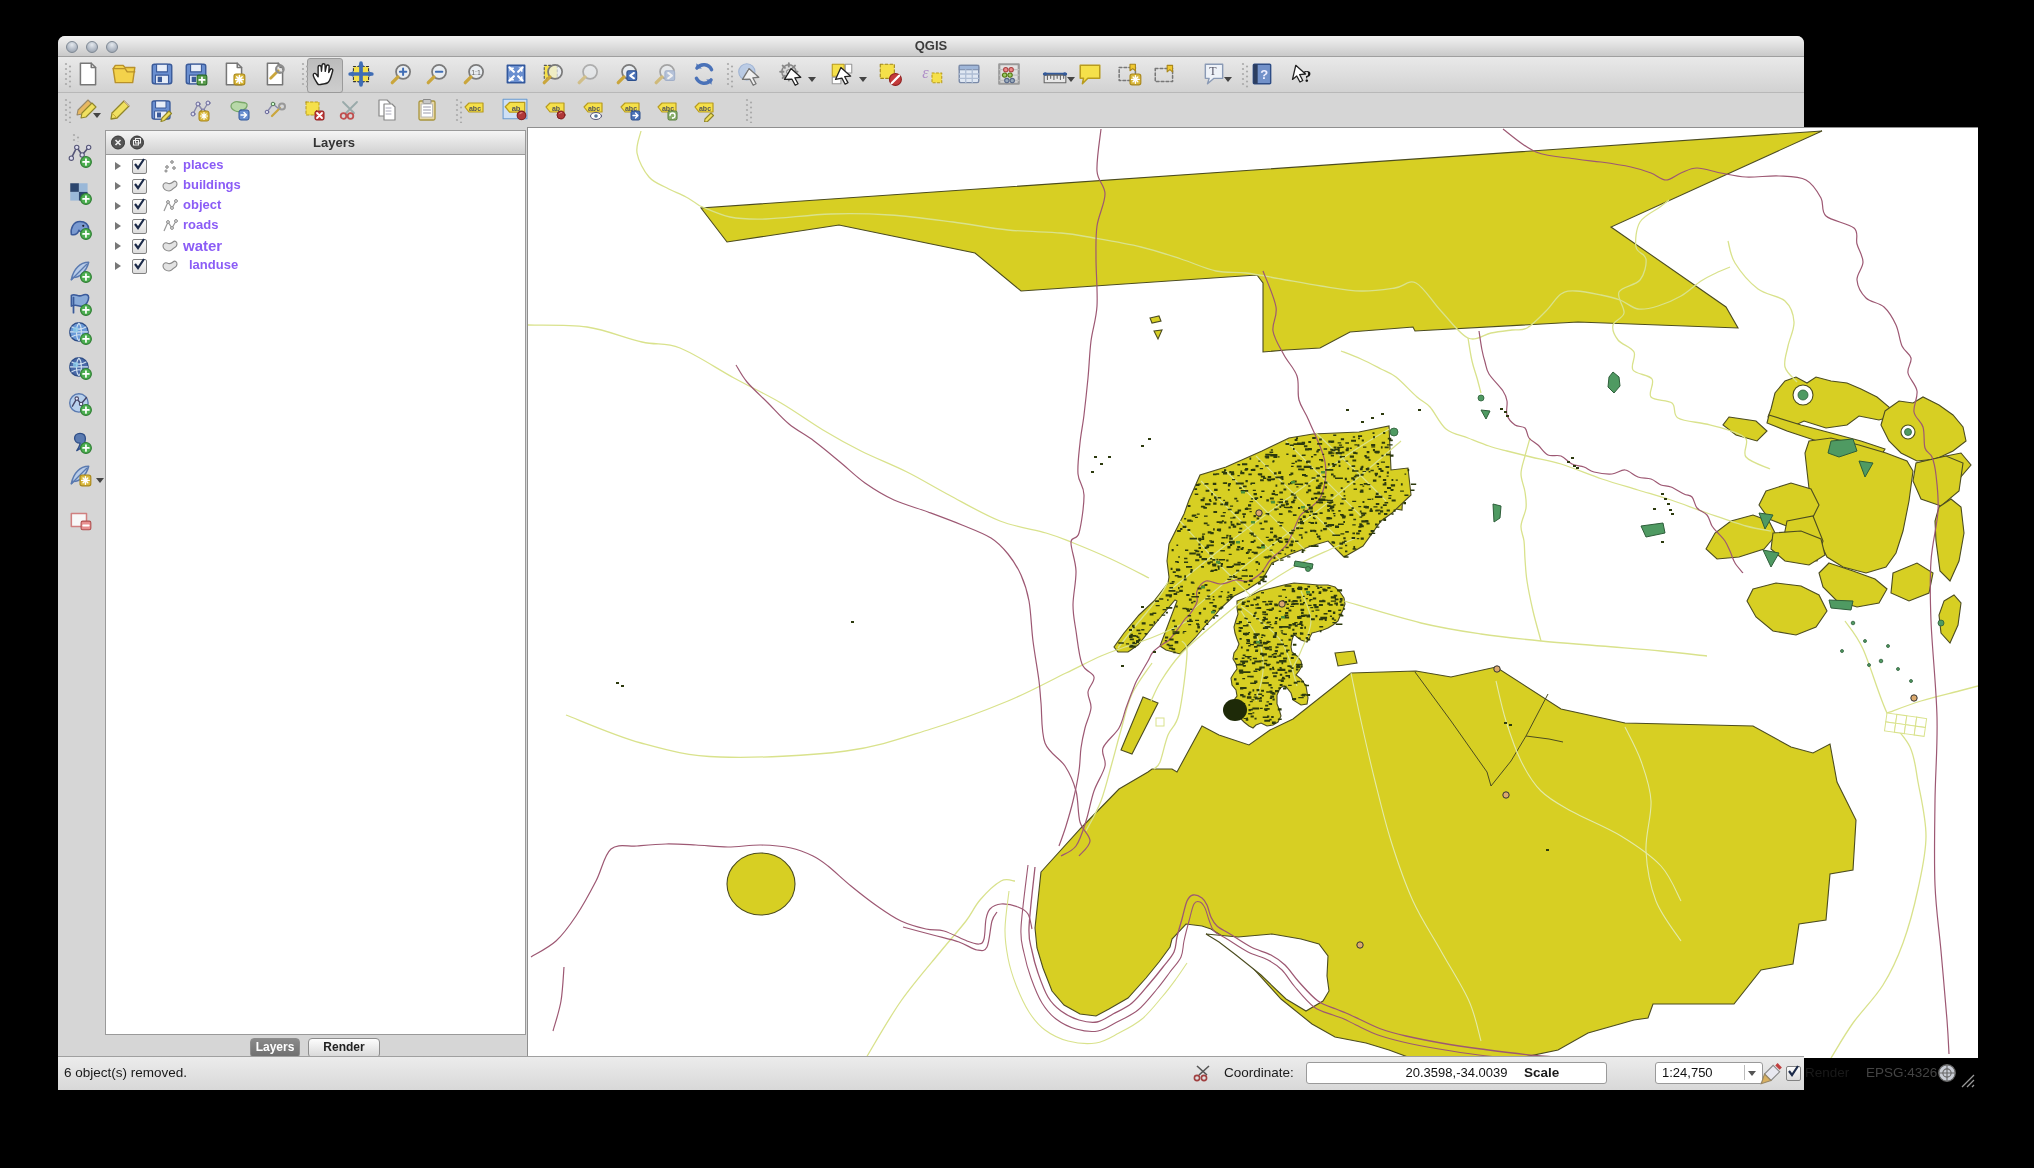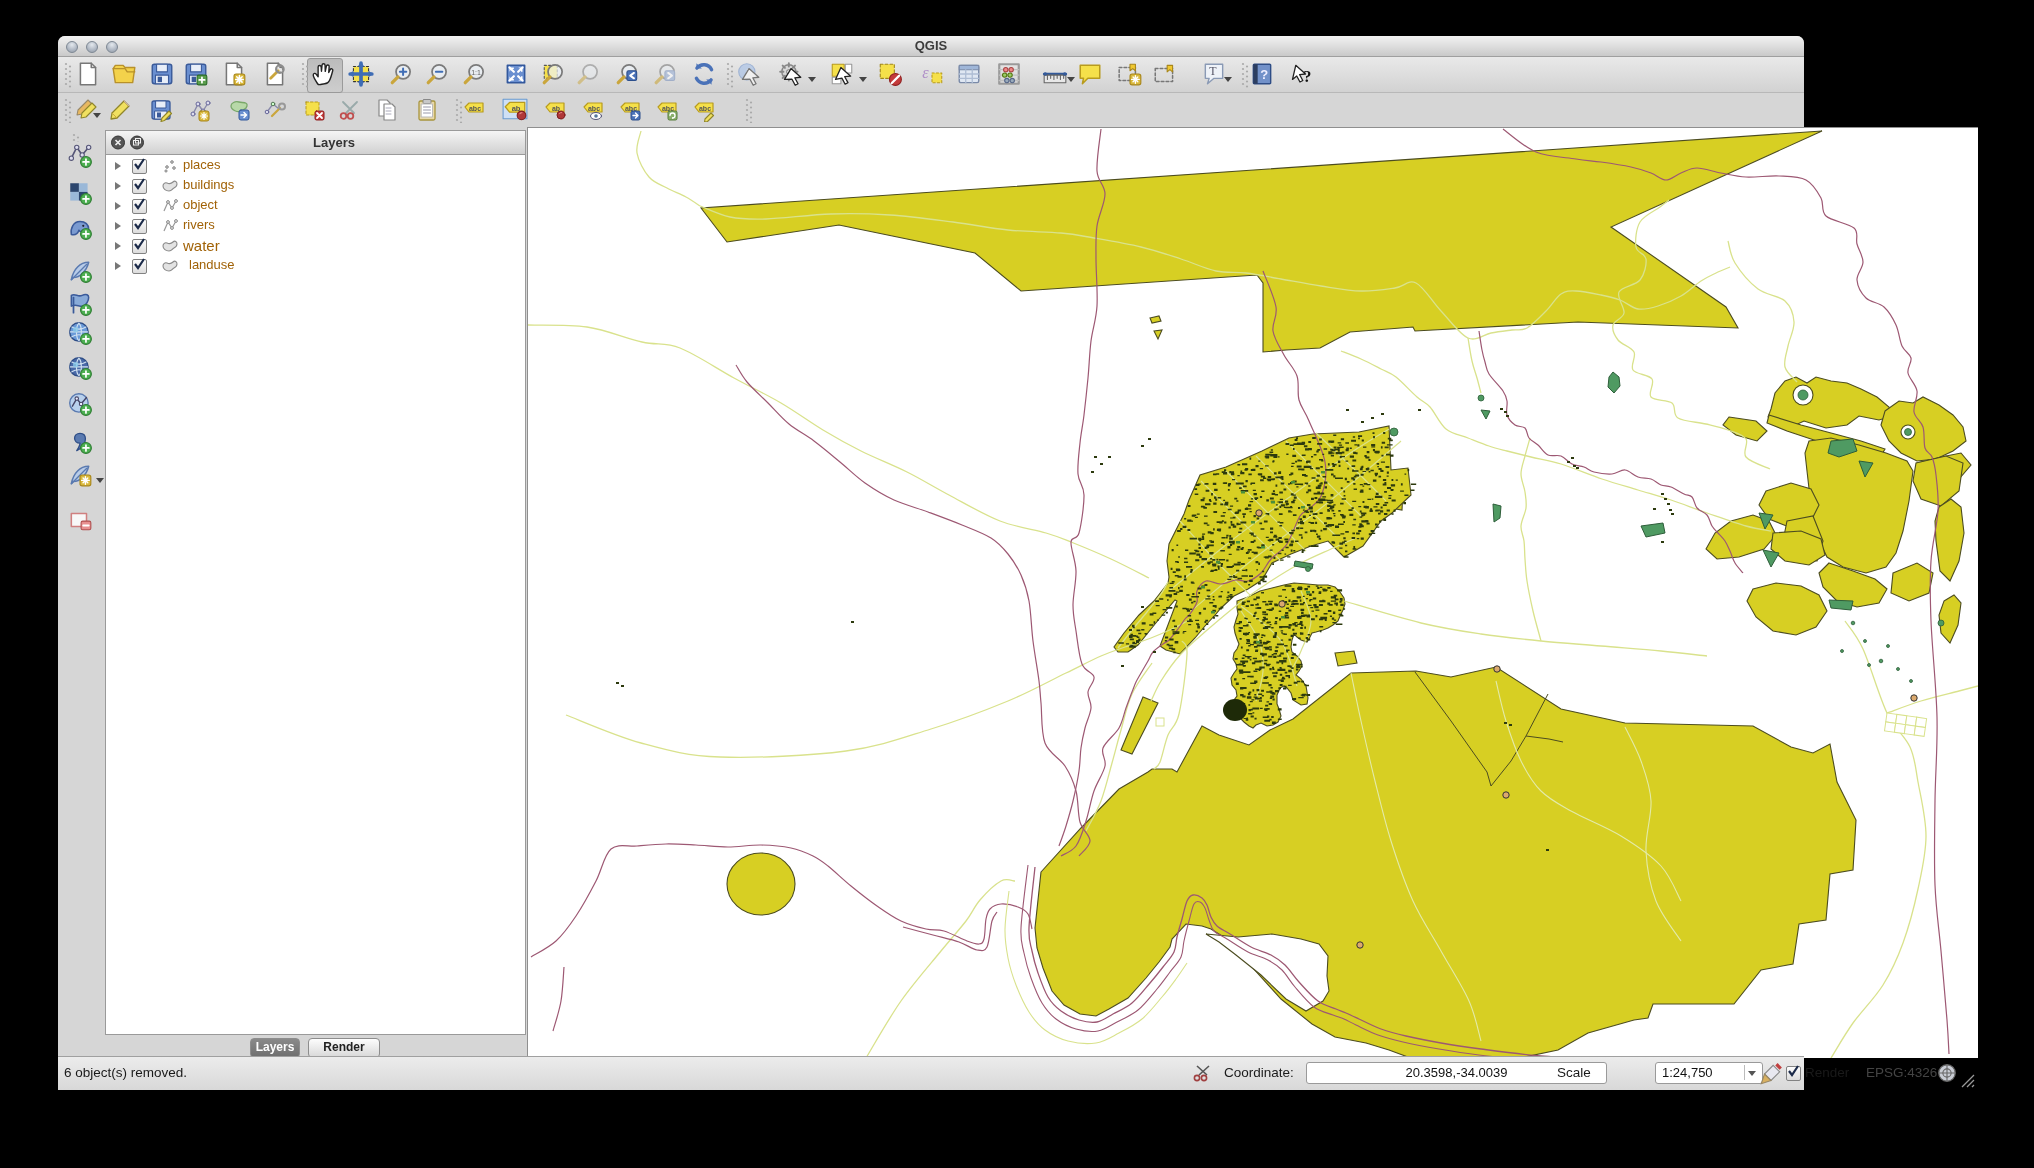--- a/index.html
+++ b/index.html
@@ -12,21 +12,21 @@
 #tb1{position:absolute;left:0;top:21px;width:100%;height:35px;
 background:linear-gradient(#e9e9e9,#d2d2d2);border-bottom:1px solid #b8b8b8}
 .ic{position:absolute}
 .dd{position:absolute;width:0;height:0;border-left:4px solid transparent;border-right:4px solid transparent;border-top:5px solid #444}
 #dock{position:absolute;left:0;top:91px;width:468px;height:929px;background:#d6d6d6}
 #panel{position:absolute;left:47px;top:0;width:421px;height:929px}
 #phead{position:absolute;left:0;top:3px;width:419px;height:24px;
 background:linear-gradient(#f5f5f5,#cfcfcf);border:1px solid #9a9a9a;border-bottom:none}
 #phead .t{position:absolute;left:37px;right:0;top:4px;text-align:center;font-size:13px;font-weight:bold;color:#333}
 #plist{position:absolute;left:0;top:27px;width:419px;height:879px;background:#fff;border:1px solid #9a9a9a}
-.lrow{position:absolute;left:8px;height:20px;font-size:13px;font-weight:normal;color:#a16207}
+.lrow{position:absolute;left:8px;height:20px;font-size:13px;font-weight:bold;color:#8b5cf6}
 .tri{position:absolute;width:0;height:0;border-top:4.5px solid transparent;border-bottom:4.5px solid transparent;border-left:6px solid #777}
 .cb{position:absolute;width:13px;height:13px;border:1px solid #828282;border-radius:2px;
 background:linear-gradient(#fdfdfd,#dcdcdc)}
 .cb svg{position:absolute;left:-1px;top:-4px}
 .tabs{position:absolute;top:911px;left:0;width:468px;height:18px}
 .tab{position:absolute;height:17px;font-size:12px;font-weight:bold;text-align:center;
 border:1px solid #8d8d8d;border-radius:4px;padding-top:1px}
 #map{position:absolute;left:469px;top:91px;width:1450px;height:929px;background:#fff;
 border-top:1px solid #8f8f8f;border-left:1px solid #8f8f8f}
 #status{position:absolute;left:0;top:1020px;width:100%;height:33px;
@@ -535,21 +535,21 @@
             <svg width="16" height="16" viewBox="0 0 16 16">
               <path d="M3 8l3 4 6-9" fill="none" stroke="#1c2b4a" stroke-width="2.2"></path>
             </svg>
           </div>
           <svg class="ic" style="left:55px;top:63px" width="18" height="16" viewBox="0 0 18 16">
             <path d="M3 13L7 4l4 6 4-7" fill="none" stroke="#999" stroke-width="1.2"></path>
             <circle cx="7" cy="4" r="1.4" fill="#eee" stroke="#888"></circle>
             <circle cx="11" cy="10" r="1.4" fill="#eee" stroke="#888"></circle>
             <circle cx="15" cy="3" r="1.4" fill="#eee" stroke="#888"></circle>
           </svg>
-          <div class="lrow" style="left:77px;top:62px;font-size:13px">rivers</div>
+          <div class="lrow" style="left:77px;top:62px;font-size:13px">roads</div>
           <div class="tri" style="left:9px;top:87px"></div>
           <div class="cb" style="left:26px;top:84px">
             <svg width="16" height="16" viewBox="0 0 16 16">
               <path d="M3 8l3 4 6-9" fill="none" stroke="#1c2b4a" stroke-width="2.2"></path>
             </svg>
           </div>
           <svg class="ic" style="left:55px;top:83px" width="18" height="16" viewBox="0 0 18 16">
             <path d="M2 8c0-2 2-4 4-3s4 1 6-1 4 0 4 2-1 3-3 4 -2 3-5 3-6-2-6-5z" fill="#e2e2e2" stroke="#8a8a8a" stroke-width="1.1"></path>
           </svg>
           <div class="lrow" style="left:77px;top:82px;font-size:15px">water</div>
@@ -694,21 +694,21 @@
 </svg></div>
     <div id="status">
       <div style="position:absolute;left:6px;top:8px">6 object(s) removed.</div>
       <svg class="ic" style="left:1133px;top:4px" width="24" height="24" viewBox="0 0 24 24">
         <path d="M18 5L8 14M6 5l10 9" stroke="#555" stroke-width="1.6"></path>
         <circle cx="6" cy="17" r="2.6" fill="none" stroke="#a04040" stroke-width="1.6"></circle>
         <circle cx="13" cy="17" r="2.6" fill="none" stroke="#a04040" stroke-width="1.6"></circle>
       </svg>
       <div style="position:absolute;left:1166px;top:8px">Coordinate:</div>
       <div class="sfield" style="left:1248px;width:299px">20.3598,-34.0039</div>
-      <div style="position:absolute;left:1499px;top:8px;font-weight:normal">Scale</div>
+      <div style="position:absolute;left:1466px;top:8px;font-weight:bold">Scale</div>
       <div class="sfield" style="left:1597px;width:100px;text-align:left;padding-left:6px">1:24,750<div style="position:absolute;right:2px;top:2px;width:15px;height:15px;border-left:1px solid #bbb">
           <div class="dd" style="left:3px;top:6px;border-top-color:#555"></div>
         </div></div>
       <svg class="ic" style="left:1700px;top:4px" width="26" height="26" viewBox="0 0 24 24">
         <path d="M14 4l6 6-8 8-6-6z" fill="#e8e8f0" stroke="#888"></path>
         <path d="M6 12l-3 9 9-3z" fill="#d8b060" stroke="#986"></path>
         <path d="M17 3l4 4" stroke="#c04040" stroke-width="3"></path>
       </svg>
       <div class="cb" style="left:1728px;top:9px">
         <svg width="16" height="16" viewBox="0 0 16 16">

